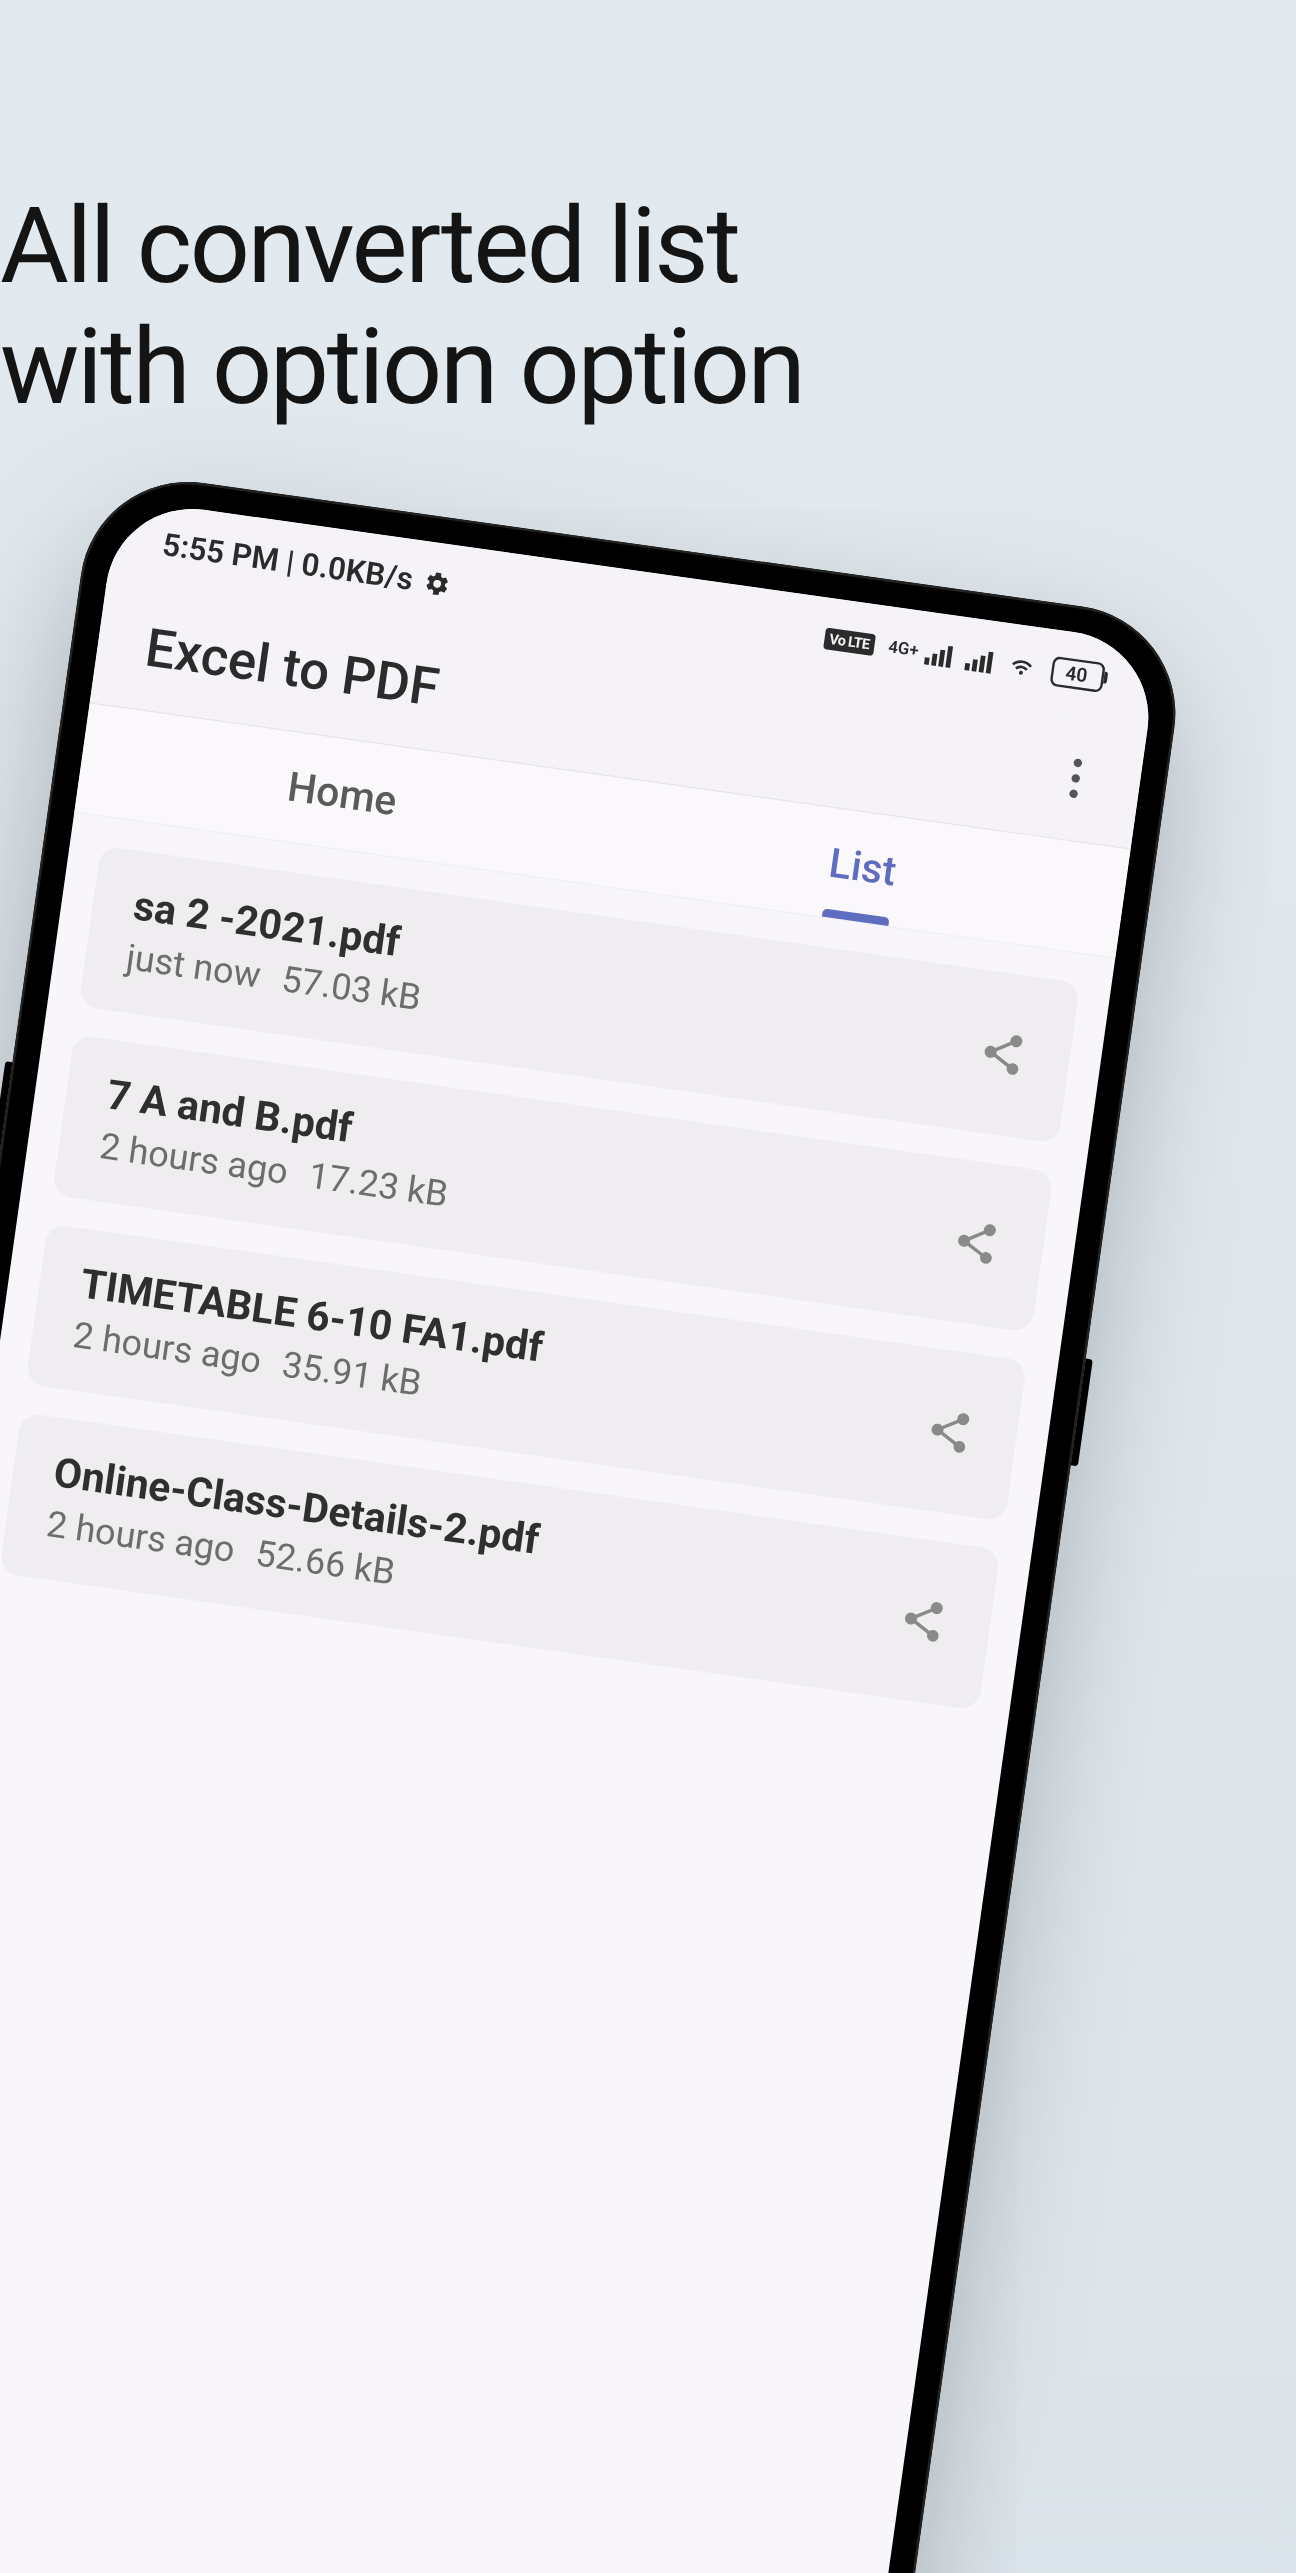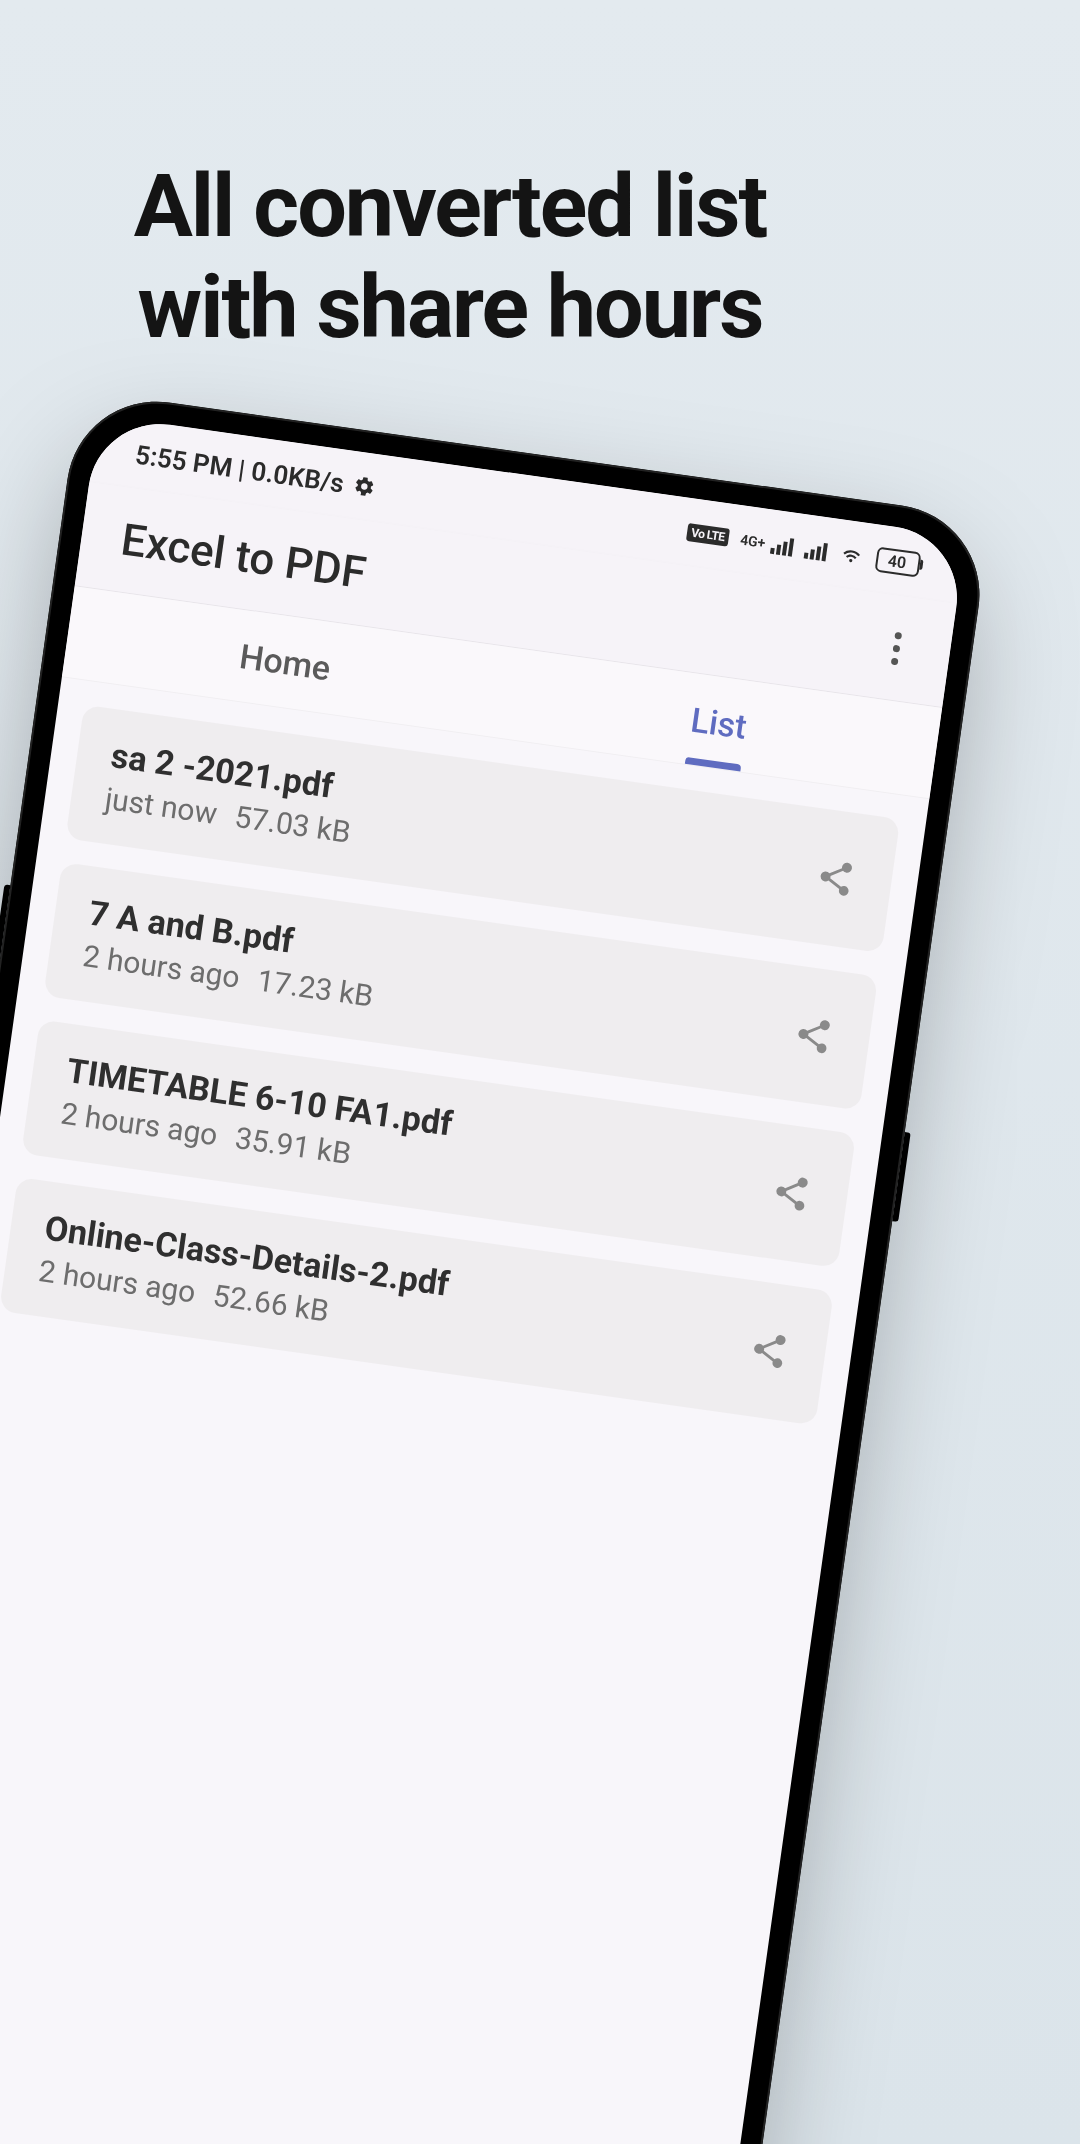--- a/index.html
+++ b/index.html
@@ -9,22 +9,21 @@
     overflow: hidden;
     font-family: -apple-system, BlinkMacSystemFont, "Segoe UI", Roboto, sans-serif;
     background: linear-gradient(180deg, #e3eaef 0%, #dbe4ea 100%);
   }
 
   .promo-headline {
     position: absolute;
     top: 155px;
     left: 0;
     width: 900px;
-    text-align: center;
-    font-weight: 700;
+    font-weight: 400;
     font-size: 88px;
     line-height: 1.15;
     letter-spacing: -2px;
     color: #141414;
   }
 
   
   .phone-wrap {
     position: absolute;
     top: 390px;
@@ -217,21 +216,21 @@
   .sig i:nth-child(1){height:6px}
   .sig i:nth-child(2){height:10px}
   .sig i:nth-child(3){height:14px}
   .sig i:nth-child(4){height:18px}
 </style>
 </head>
 <body>
 
 <div class="promo-headline">
   <span>All converted list</span><br>
-  <span>with share hours</span>
+  <span>with option option</span>
 </div>
 
 <div class="phone-wrap">
   <div class="phone-frame">
     <div class="screen">
 
       <div class="status-bar">
         <div class="status-left">
           <span>5:55 PM | 0.0KB/s</span>
           <span class="gear-icon">

